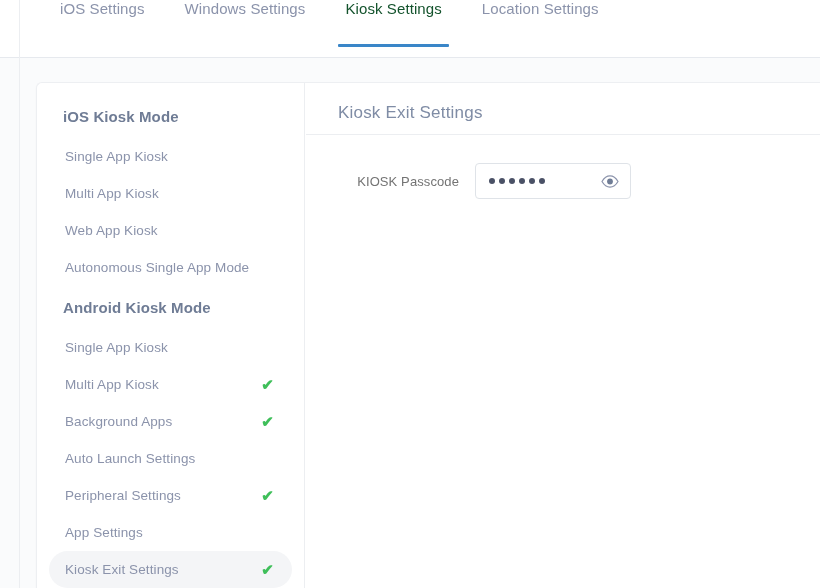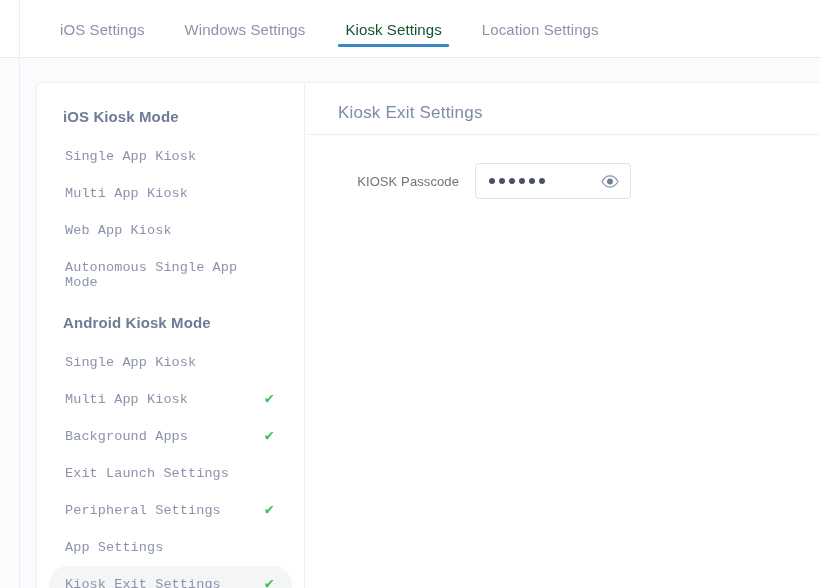--- a/index.html
+++ b/index.html
@@ -36,21 +36,20 @@
     left: 40px; top: 0;
     height: 58px;
     display: flex;
     align-items: center;
     gap: 0px;
   }
   .tab {
     position: relative;
     height: 58px;
     display: flex;
-    align-items: center;
     padding: 0 20px;
     font-size: 15px;
     color: #8b93ab;
     white-space: nowrap;
     cursor: pointer;
     letter-spacing: .1px;
   }
   .tab.active {
     color: #14532d;
   }
@@ -115,21 +114,20 @@
     display: flex;
     align-items: flex-start;
     justify-content: space-between;
     font-size: 13.5px;
     color: #8b93ab;
     margin: 0 12px 0 12px;
     padding: 11px 18px 11px 16px;
     border-radius: 20px;
     cursor: pointer;
     letter-spacing: .1px;
-    font-family: Liberation Mono, monospace;
   }
   .side-item.selected {
     background: #f4f5f7;
   }
   .check {
     color: #3fbf5a;
     font-size: 15px;
     line-height: 1;
     font-weight: bold;
   }
@@ -253,21 +251,21 @@
     </div>
     <div class="side-item">
       <span>Multi App Kiosk</span>
       <span class="check">✔</span>
     </div>
     <div class="side-item">
       <span>Background Apps</span>
       <span class="check">✔</span>
     </div>
     <div class="side-item">
-      <span>Exit Launch Settings</span>
+      <span>Auto Launch Settings</span>
       <span class="check hidden">✔</span>
     </div>
     <div class="side-item">
       <span>Peripheral Settings</span>
       <span class="check">✔</span>
     </div>
     <div class="side-item">
       <span>App Settings</span>
       <span class="check hidden">✔</span>
     </div>

